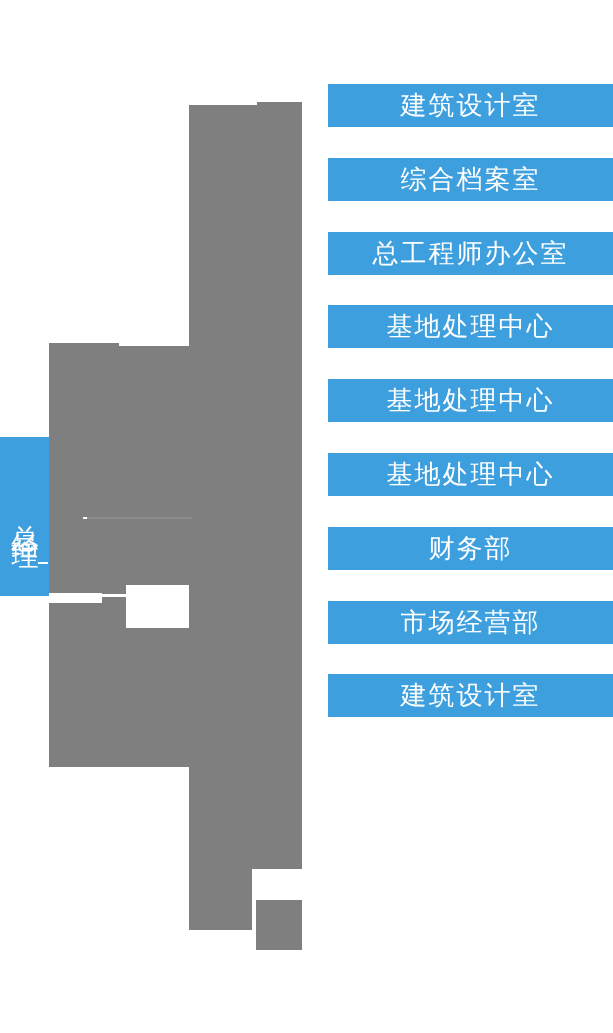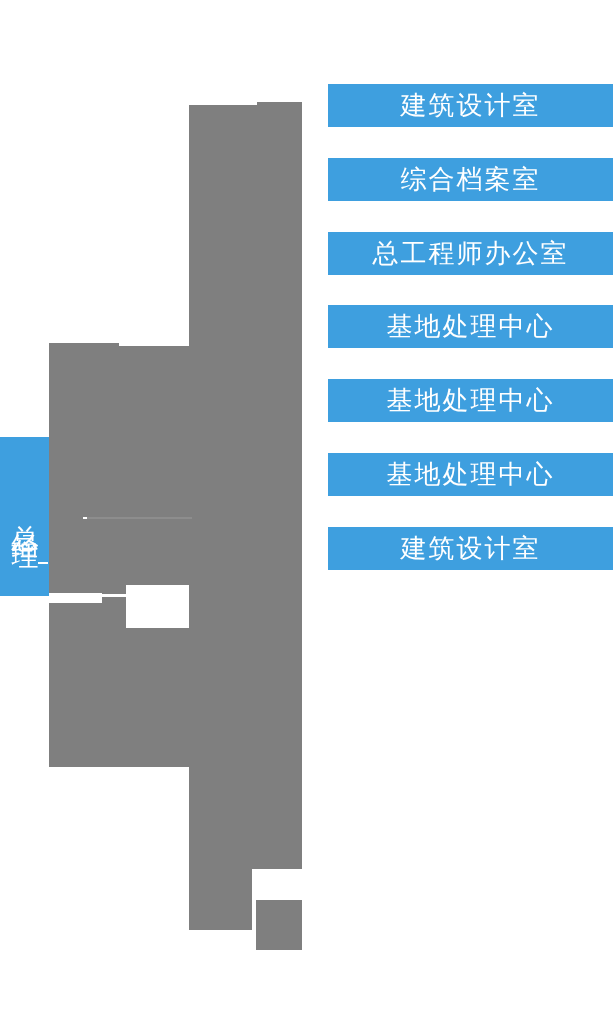--- a/index.html
+++ b/index.html
@@ -86,16 +86,18 @@
   <div class="w tick-gray"></div>
   <div class="faint-line"></div>
 
   <div class="dept-list">
     <div class="dept-box">建筑设计室</div>
     <div class="dept-box">综合档案室</div>
     <div class="dept-box">总工程师办公室</div>
     <div class="dept-box">基地处理中心</div>
     <div class="dept-box">基地处理中心</div>
     <div class="dept-box">基地处理中心</div>
+    <div class="dept-box">财务部</div>
+    <div class="dept-box">市场经营部</div>
     <div class="dept-box">建筑设计室</div>
   </div>
 
 </div>
 
 </body></html>

